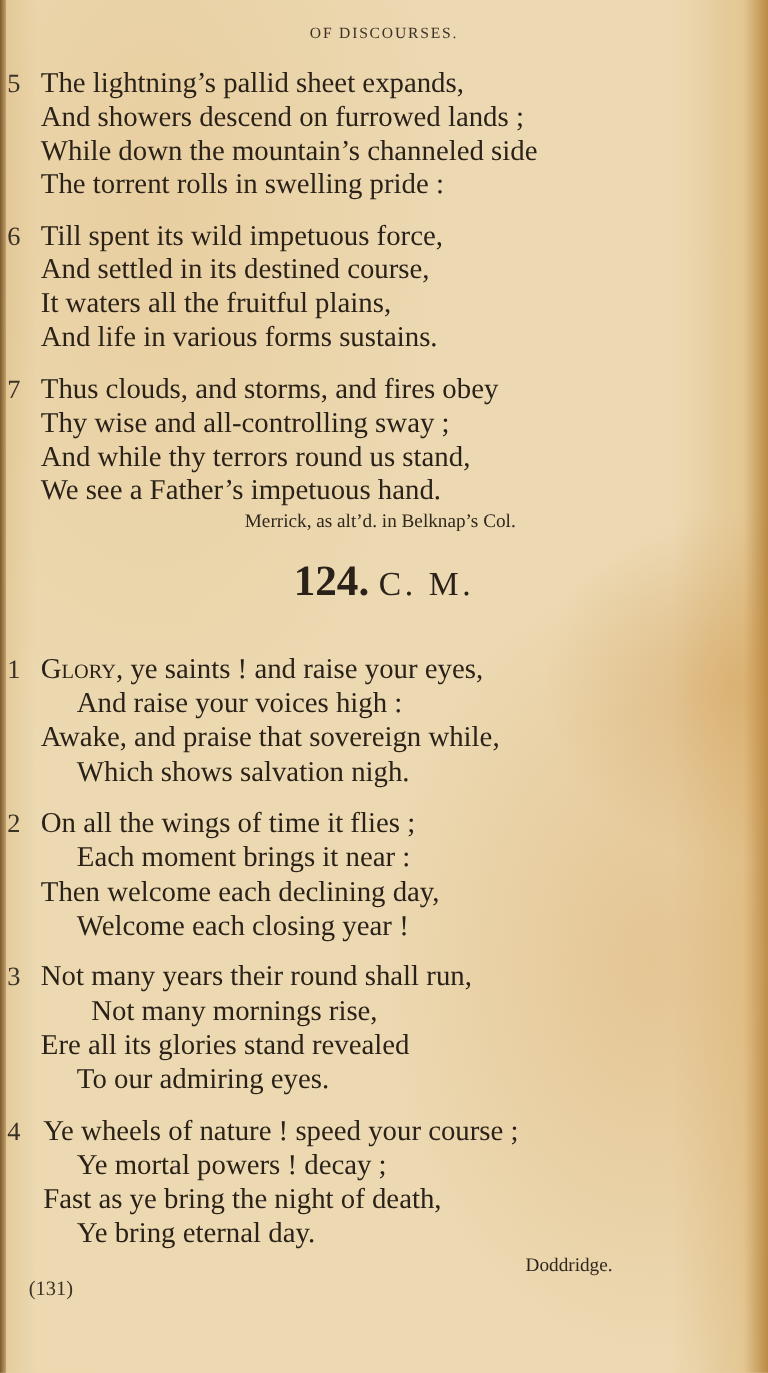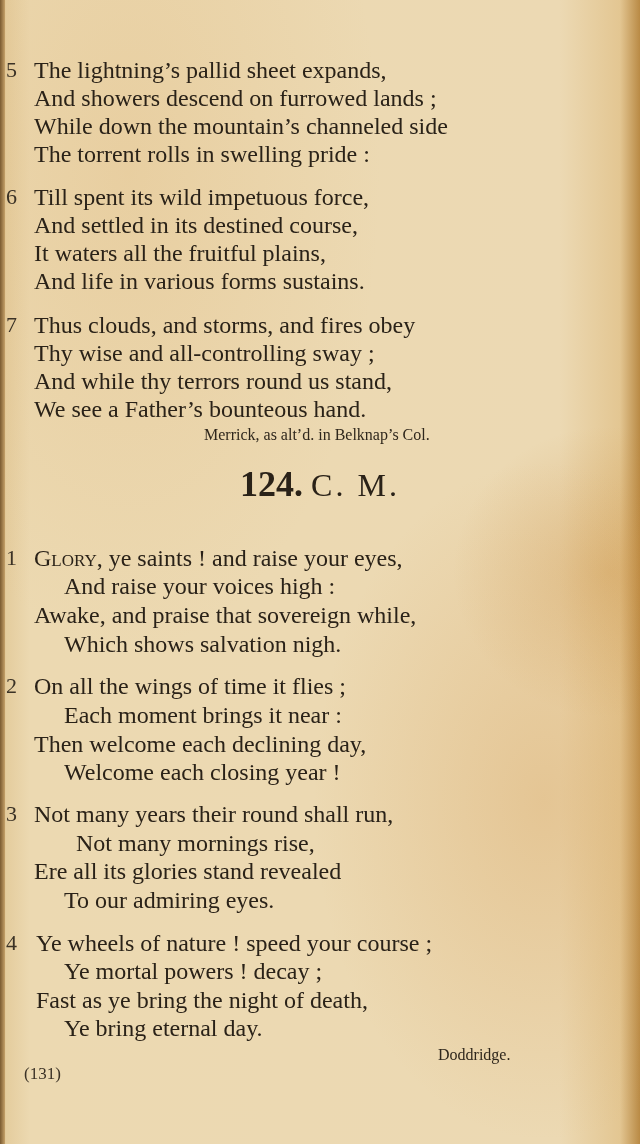--- a/index.html
+++ b/index.html
@@ -30,34 +30,35 @@
       position: absolute; white-space: nowrap;
       font-size: 24px; line-height: 28px;
     }
     .num { position: absolute; left: 6px; font-size: 22px; line-height: 28px; color: #3b3226; }
     .attrib { position: absolute; font-size: 16px; white-space: nowrap; color: #2f271c; }
     .hymn-title {
       position: absolute; top: 462px; left: 0; width: 640px; text-align: center;
       font-size: 36px; line-height: 44px;
     }
     .hymn-title .number { font-weight: bold; }
-    .hymn-title .meter { font-size: 32px; letter-spacing: 3px; margin-left: 8px; margin-top: 20px; }
+    .hymn-title .meter { font-size: 28px; letter-spacing: 3px; margin-left: 8px; margin-top: 20px; }
     .subtitle {
       position: absolute; top: 512px; left: 6px; font-size: 17px; white-space: nowrap;
     }
     .subtitle .ref { margin-left: 22px; }
     .sc { font-variant: small-caps; }
     .page-number { position: absolute; left: 24px; top: 1064px; font-size: 17px; color: #3b3226; }
   </style>
 </head>
 <body>
 
 <div class="page">
   <div class="left-edge"></div>
 
+  <div class="running-head">OF DISCOURSES.</div>
 
   <div>
     <span class="num" style="top:56px">5</span>
     <span class="line" style="left:34px;top:56px">The lightning’s pallid sheet expands,</span>
     <span class="line" style="left:34px;top:84px">And showers descend on furrowed lands ;</span>
     <span class="line" style="left:34px;top:112px">While down the mountain’s channeled side</span>
     <span class="line" style="left:34px;top:140px">The torrent rolls in swelling pride :</span>
   </div>
 
   <div>
@@ -66,21 +67,21 @@
     <span class="line" style="left:34px;top:211px">And settled in its destined course,</span>
     <span class="line" style="left:34px;top:239px">It waters all the fruitful plains,</span>
     <span class="line" style="left:34px;top:267px">And life in various forms sustains.</span>
   </div>
 
   <div>
     <span class="num" style="top:311px">7</span>
     <span class="line" style="left:34px;top:311px">Thus clouds, and storms, and fires obey</span>
     <span class="line" style="left:34px;top:339px">Thy wise and all-controlling sway ;</span>
     <span class="line" style="left:34px;top:367px">And while thy terrors round us stand,</span>
-    <span class="line" style="left:34px;top:395px">We see a Father’s bounteous hand.</span>
+    <span class="line" style="left:34px;top:395px">We see a Father’s impetuous hand.</span>
   </div>
 
   <span class="attrib" style="left:204px;top:426px">Merrick, as alt’d. in Belknap’s Col.</span>
 
   <div class="hymn-title">
     <span class="number">124.</span><span class="meter">C. M.</span>
   </div>
 
 
   <div>

